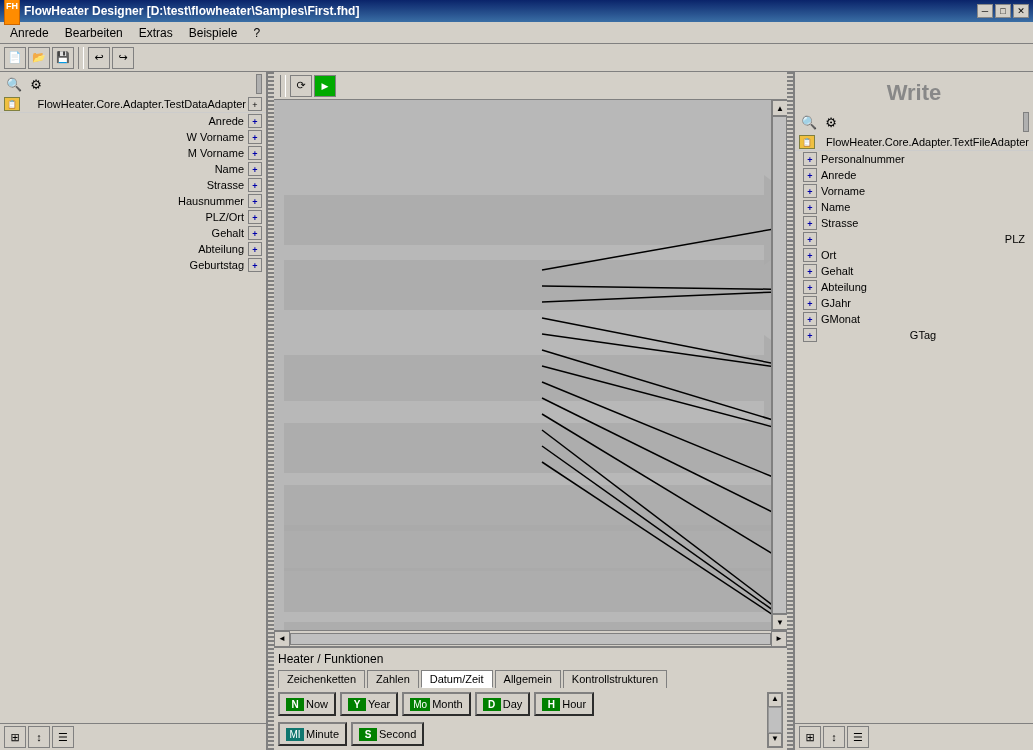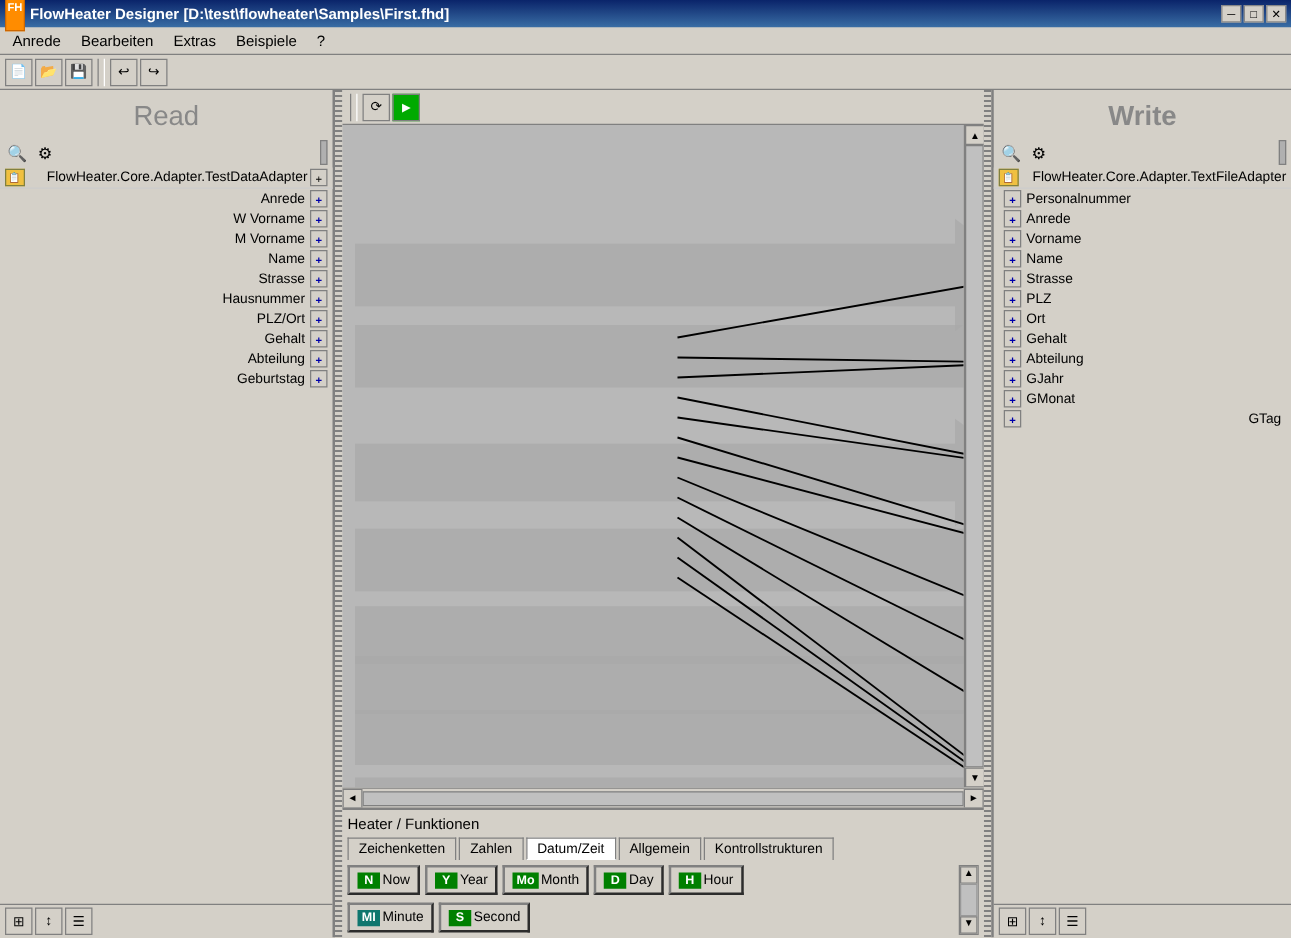--- a/index.html
+++ b/index.html
@@ -303,21 +303,20 @@
   <div class="tb-btn" title="Open">📂</div>
   <div class="tb-btn" title="Save">💾</div>
   <div class="tb-separator"></div>
   <div class="tb-btn" title="Undo">↩</div>
   <div class="tb-btn" title="Redo">↪</div>
 </div>
 
 <div id="main">
 
   <div id="left-panel">
-    <div class="panel-title">Read</div>
     <div class="panel-toolbar">
       <div class="panel-search-btn">🔍</div>
       <div class="panel-gear-btn">⚙</div>
       <div class="panel-more-btn"></div>
     </div>
     <div class="adapter-row">
       <div class="adapter-icon">📋</div>
       <span class="adapter-name">FlowHeater.Core.Adapter.TestDataAdapter</span>
       <div class="adapter-expand">+</div>
     </div>
@@ -495,34 +494,34 @@
       <div style="position:relative; display:flex; gap:4px; flex-wrap:wrap; padding-right:20px;">
         <div class="fp-btn">
           <span class="fp-btn-prefix" style="background: rgb(0, 128, 0); color: white; font-weight: bold; font-size: 10px; padding: 1px 3px; min-width: 18px; text-align: center;">N</span>
           <span class="fp-btn-label">Now</span>
         </div>
         <div class="fp-btn">
           <span class="fp-btn-prefix" style="background: rgb(0, 128, 0); color: white; font-weight: bold; font-size: 10px; padding: 1px 3px; min-width: 18px; text-align: center;">Y</span>
           <span class="fp-btn-label">Year</span>
         </div>
         <div class="fp-btn">
-          <span class="fp-btn-prefix" style="background: rgb(0, 128, 0); color: white; font-weight: bold; font-size: 10px; padding: 1px 3px; min-width: 18px; text-align: center;">Mo</span>
+          <span class="fp-btn-prefix" style="background: rgb(0, 128, 0); color: white; font-weight: normal; font-size: 10px; padding: 1px 3px; min-width: 18px; text-align: center;">Mo</span>
           <span class="fp-btn-label">Month</span>
         </div>
         <div class="fp-btn">
           <span class="fp-btn-prefix" style="background: rgb(0, 128, 0); color: white; font-weight: bold; font-size: 10px; padding: 1px 3px; min-width: 18px; text-align: center;">D</span>
           <span class="fp-btn-label">Day</span>
         </div>
         <div class="fp-btn">
           <span class="fp-btn-prefix" style="background: rgb(0, 128, 0); color: white; font-weight: bold; font-size: 10px; padding: 1px 3px; min-width: 18px; text-align: center;">H</span>
           <span class="fp-btn-label">Hour</span>
         </div>
         <div style="display:flex; gap:4px; margin-top:2px; width:100%;">
           <div class="fp-btn">
-            <span class="fp-btn-prefix" style="background: #0f766e; color: white; font-weight: bold; font-size: 10px; padding: 1px 3px; min-width: 18px; ">MI</span>
+            <span class="fp-btn-prefix" style="background: #0f766e; color: white; font-weight: normal; font-size: 10px; padding: 1px 3px; min-width: 18px; ">MI</span>
             <span class="fp-btn-label">Minute</span>
           </div>
           <div class="fp-btn">
             <span class="fp-btn-prefix" style="background: rgb(0, 128, 0); color: white; font-weight: bold; font-size: 10px; padding: 1px 3px; min-width: 18px; text-align: center;">S</span>
             <span class="fp-btn-label">Second</span>
           </div>
         </div>
 
         <div style="position:absolute; right:0; top:0; width:16px; height:56px; background:#d4d0c8; border:1px solid #808080; display:flex; flex-direction:column;">
           <div style="width:14px;height:14px;background:#d4d0c8;border:1px solid #808080;text-align:center;font-size:8px;cursor:pointer;">▲</div>
@@ -563,21 +562,21 @@
       <div class="field-row">
         <div class="field-icon">+</div>
         <span class="field-name" style="text-align:left; padding-left:4px;">Name</span>
       </div>
       <div class="field-row">
         <div class="field-icon">+</div>
         <span class="field-name" style="text-align:left; padding-left:4px;">Strasse</span>
       </div>
       <div class="field-row">
         <div class="field-icon">+</div>
-        <span class="field-name" style="text-align:left; padding-left:4px;">PLZ</span>
+        <span class="field-name" style="text-align:right; padding-left:4px;">PLZ</span>
       </div>
       <div class="field-row">
         <div class="field-icon">+</div>
         <span class="field-name" style="text-align:left; padding-left:4px;">Ort</span>
       </div>
       <div class="field-row">
         <div class="field-icon">+</div>
         <span class="field-name" style="text-align:left; padding-left:4px;">Gehalt</span>
       </div>
       <div class="field-row">
@@ -587,21 +586,21 @@
       <div class="field-row">
         <div class="field-icon">+</div>
         <span class="field-name" style="text-align:left; padding-left:4px;">GJahr</span>
       </div>
       <div class="field-row">
         <div class="field-icon">+</div>
         <span class="field-name" style="text-align:left; padding-left:4px;">GMonat</span>
       </div>
       <div class="field-row">
         <div class="field-icon">+</div>
-        <span class="field-name" style="text-align:right; padding-left:4px;">GTag</span>
+        <span class="field-name" style="text-align:center; padding-left:4px;">GTag</span>
       </div>
     </div>
 
     <div class="panel-bottom-toolbar">
       <div class="tb-btn">⊞</div>
       <div class="tb-btn">↕</div>
       <div class="tb-btn">☰</div>
     </div>
   </div>
 

